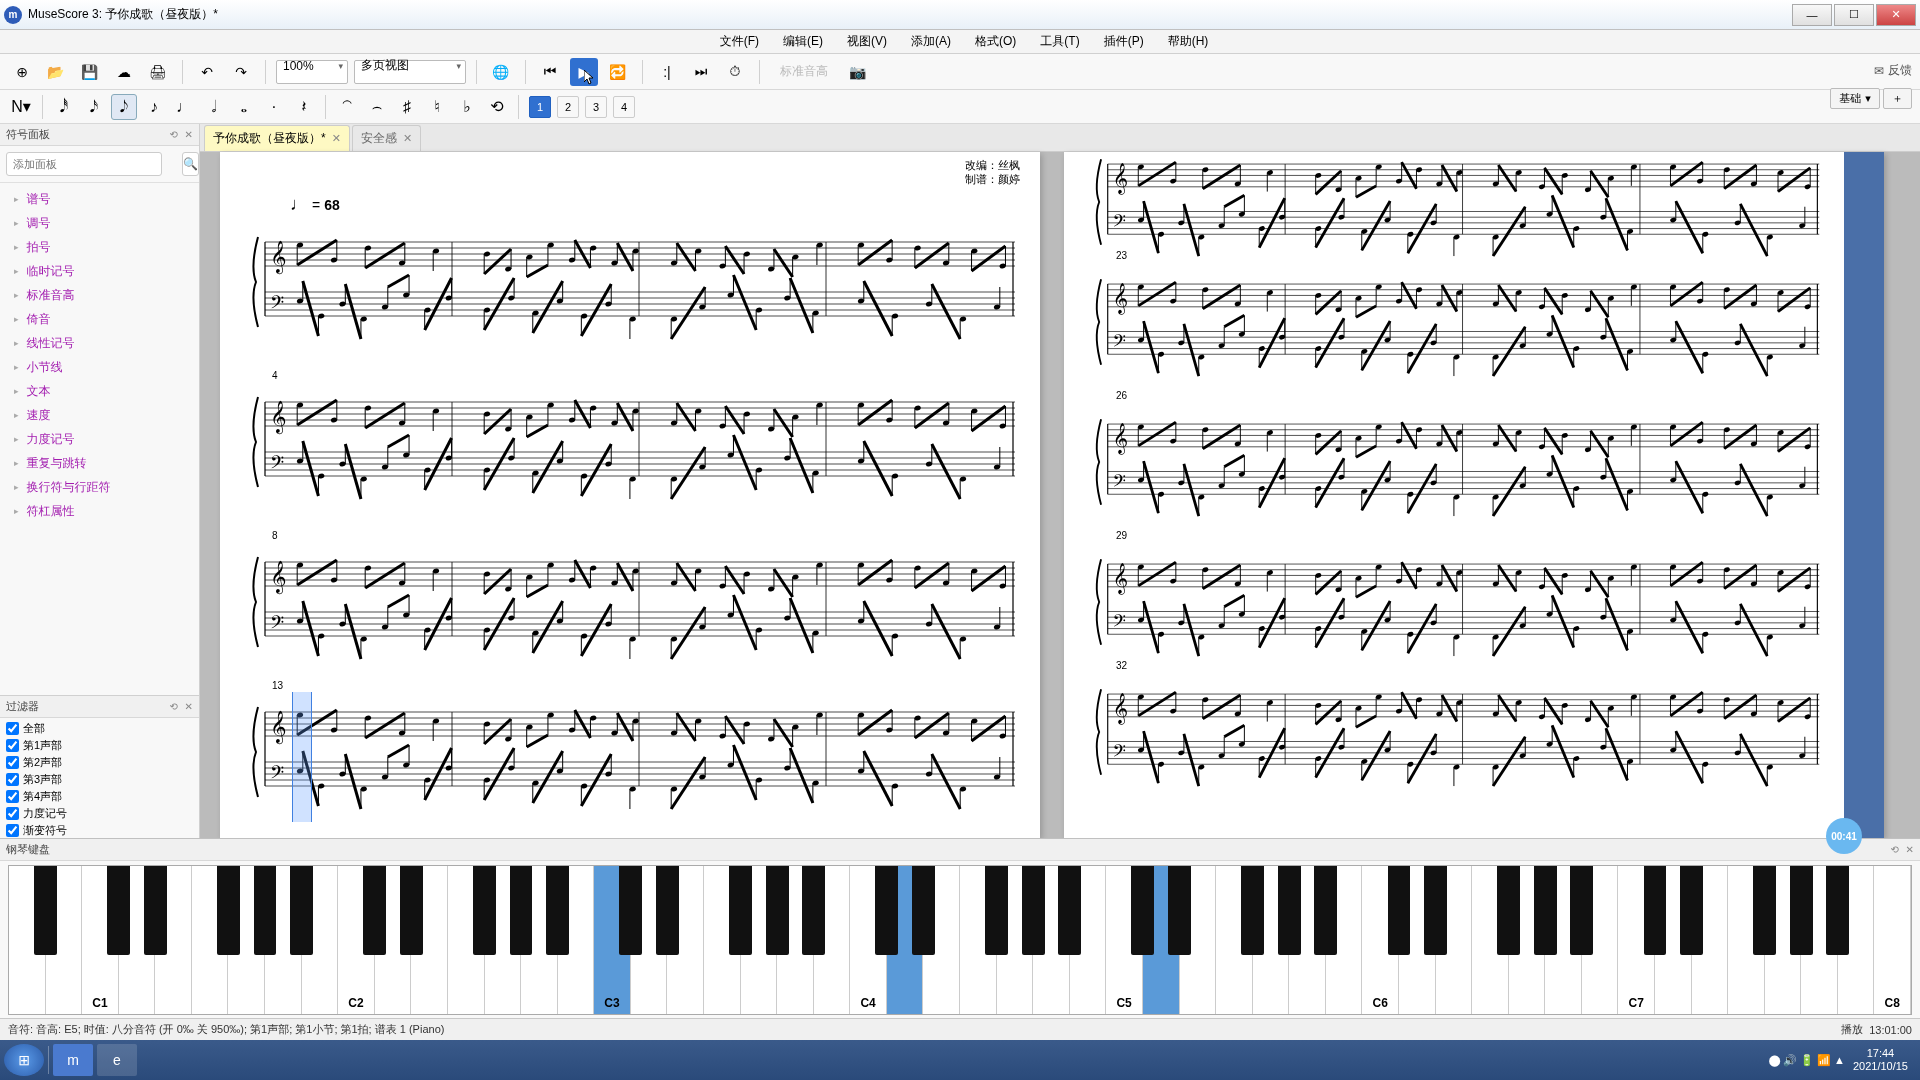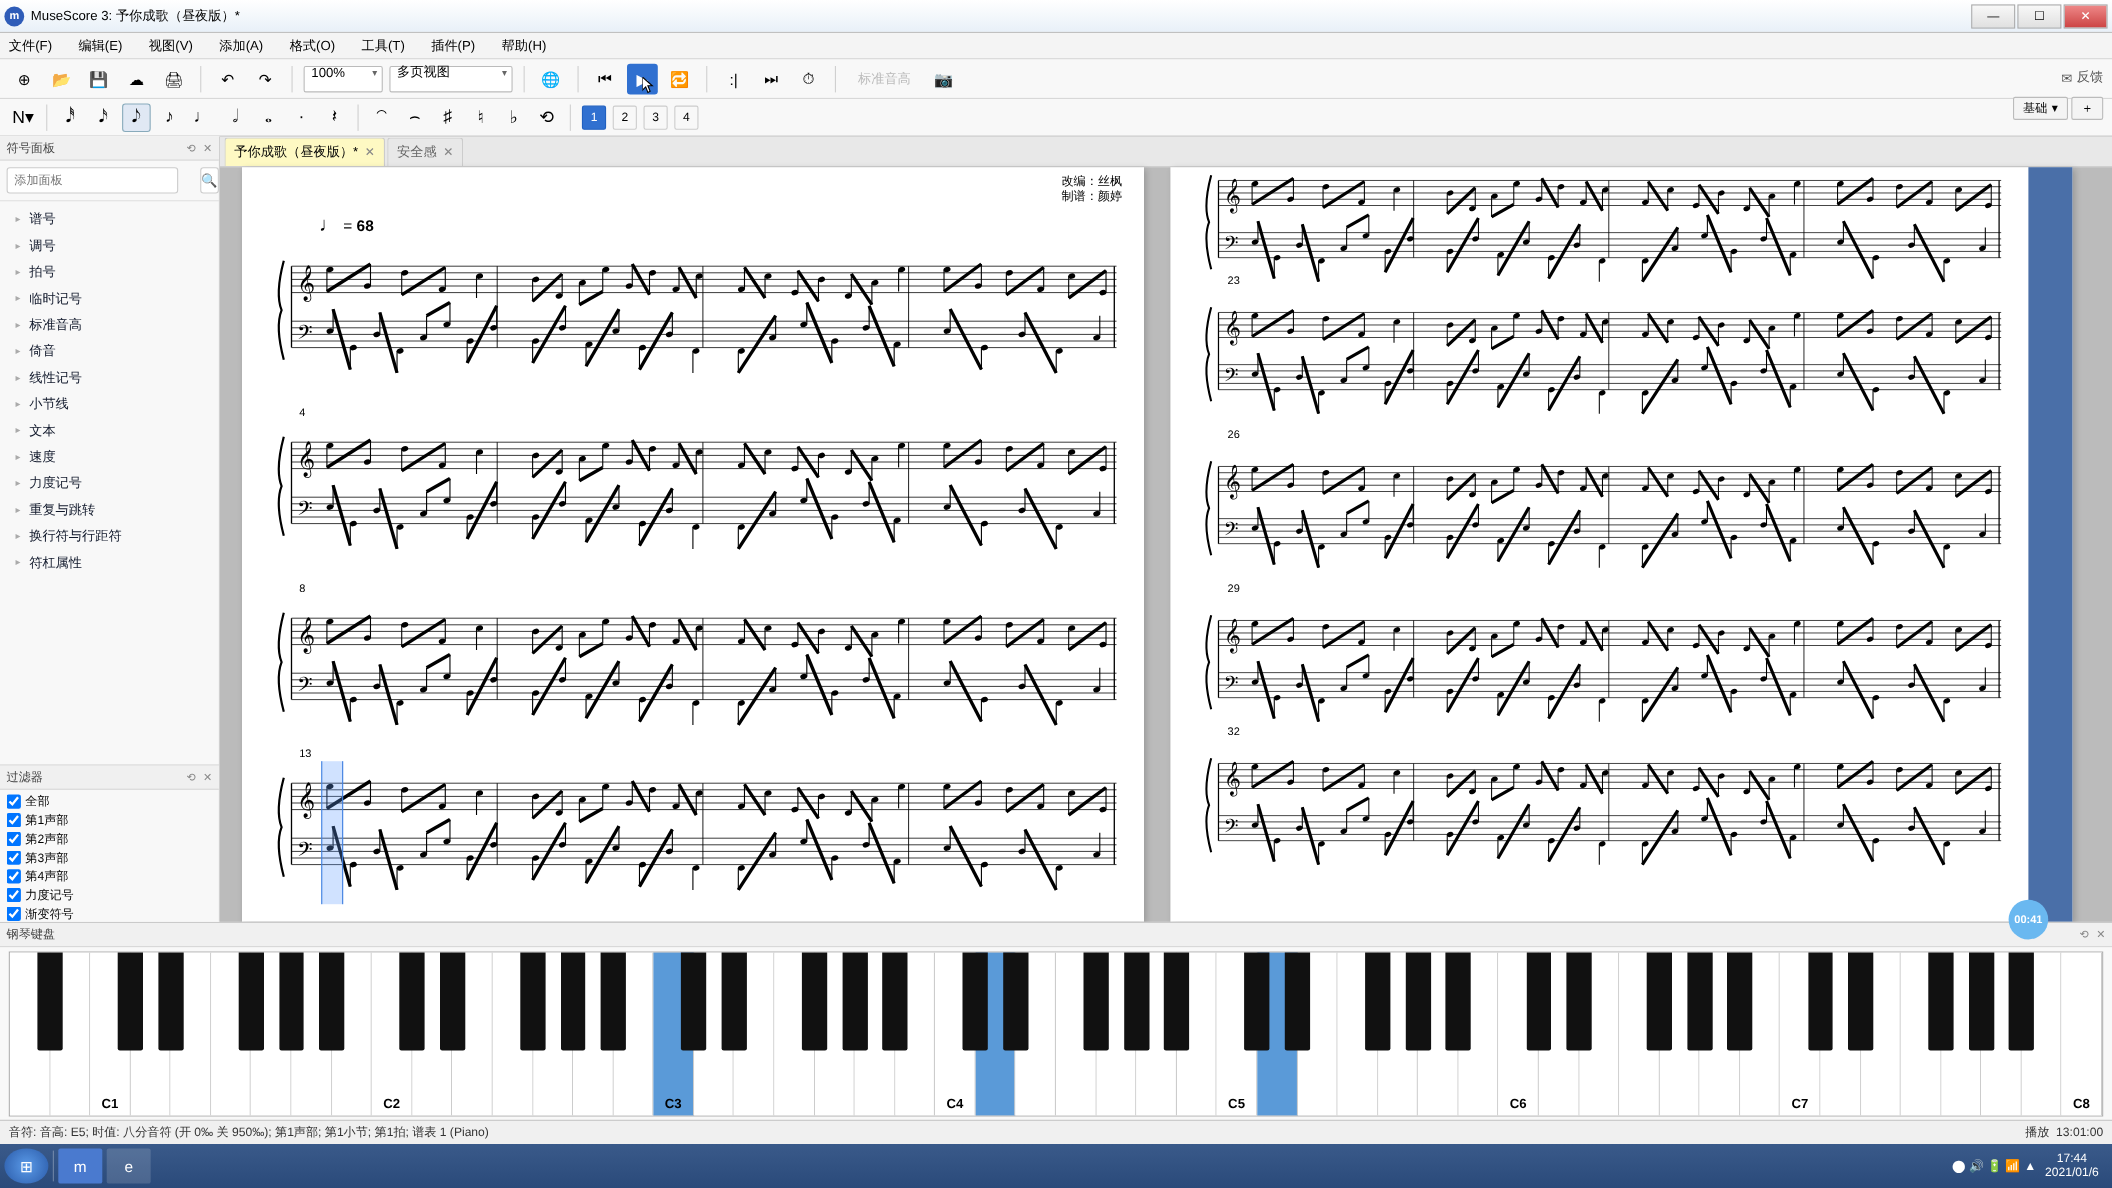--- a/index.html
+++ b/index.html
@@ -3,42 +3,42 @@
 <meta charset="utf-8">
 <style>
 * { margin:0; padding:0; box-sizing:border-box; font-family:"Microsoft YaHei",Arial,sans-serif; }
 body { width:1920px; height:1080px; background:#f0f0f0; overflow:hidden; position:relative; }
 .titlebar { height:30px; background:linear-gradient(#fff,#e8f0f8); border-bottom:1px solid #c0c0c0; display:flex; align-items:center; padding:0 4px; font-size:12px; }
 .titlebar .logo { width:18px; height:18px; background:#2e5cb8; border-radius:50%; margin-right:6px; display:flex; align-items:center; justify-content:center; color:#fff; font-size:10px; font-weight:bold; }
 .titlebar .spacer { flex:1; }
 .winbtns { display:flex; gap:2px; }
 .winbtn { width:40px; height:22px; display:flex; align-items:center; justify-content:center; font-size:11px; border:1px solid #aaa; background:linear-gradient(#f8f8f8,#e0e0e0); }
 .winbtn.close { background:linear-gradient(#e88,#c44); color:#fff; }
-.menubar { height:24px; background:#f4f4f4; border-bottom:1px solid #d0d0d0; display:flex; align-items:center; padding-left:8px; font-size:12px; gap:24px; }
+.menubar { height:24px; background:#f4f4f4; border-bottom:1px solid #d0d0d0; display:flex; align-items:center; padding-left:8px; font-size:12px; gap:24px;justify-content:center; }
 .menubar span { cursor:default; }
 .toolbar1 { height:36px; background:#f8f8f8; border-bottom:1px solid #d8d8d8; display:flex; align-items:center; padding:0 8px; gap:6px; }
 .tbtn { width:28px; height:28px; display:flex; align-items:center; justify-content:center; border-radius:3px; font-size:14px; }
 .tbtn.active { background:#3070d0; color:#fff; }
 .sep { width:1px; height:24px; background:#d0d0d0; margin:0 4px; }
 .combo { height:24px; border:1px solid #bbb; background:#fff; font-size:12px; padding:0 18px 12px 6px; display:flex; align-items:center; position:relative; border-radius:2px; }
 .combo::after { content:"▾"; position:absolute; right:4px; font-size:9px; color:#666; }
 .toolbar2 { height:34px; background:#f8f8f8; border-bottom:1px solid #d8d8d8; display:flex; align-items:center; padding:0 8px; gap:4px; }
 .notebtn { width:26px; height:26px; display:flex; align-items:center; justify-content:center; font-size:16px; border-radius:3px; }
 .notebtn.active { background:#e0e8f4; border:1px solid #8ab; }
 .voicebtn { width:22px; height:22px; display:flex; align-items:center; justify-content:center; font-size:11px; border:1px solid #ccc; border-radius:2px; margin-left:2px; }
 .voicebtn.v1 { background:#3070d0; color:#fff; border-color:#2060c0; }
 .maincontent { display:flex; height:calc(100% - 30px - 24px - 36px - 34px - 180px - 22px - 40px); }
 .leftpanel { width:200px; background:#f8f8f8; border-right:1px solid #d0d0d0; display:flex; flex-direction:column; }
 .panelheader { height:22px; background:#f0f0f0; border-bottom:1px solid #d8d8d8; font-size:11px; display:flex; align-items:center; padding:0 6px; color:#444; position:relative; }
 .panelheader .hctl { position:absolute; right:4px; font-size:10px; color:#888; letter-spacing:2px; }
 .searchrow { padding:6px; display:flex; gap:20px; border-bottom:1px solid #e0e0e0; }
 .searchrow input { flex:1; height:24px; border:1px solid #ccc; border-radius:3px; font-size:11px; padding:0 6px; color:#aaa; }
 .searchrow .sbtn { width:26px; height:24px; border:1px solid #ccc; border-radius:3px; background:#fff; display:flex; align-items:center; justify-content:center; font-size:12px; }
 .catlist { flex:1; overflow:auto; padding:4px 0; }
-.catitem { height:24px; display:flex; align-items:center; padding-left:14px; font-size:12px; color:#0f172a; gap:8px; }
+.catitem { height:24px; display:flex; align-items:center; padding-left:14px; font-size:12px; color:#a21caf; gap:8px; }
 .catitem::before { content:"▸"; font-size:9px; color:#aaa; }
 .filterpanel { border-top:1px solid #d0d0d0; }
 .filterlist { padding:2px 6px; max-height:120px; overflow:auto; }
 .filteritem { height:17px; display:flex; align-items:center; font-size:11px; gap:4px; }
 .filteritem input { margin:0; }
 .scorearea { flex:1; background:#bbb; position:relative; overflow:hidden; }
 .tabstrip { height:28px; background:#e8e8e8; display:flex; align-items:flex-end; padding-left:4px; border-bottom:1px solid #ccc; }
 .tab { height:26px; background:#fef9c3; border:1px solid #ccc; border-bottom:none; border-radius:3px 3px 0 0; padding:0 8px; display:flex; align-items:center; font-size:12px; gap:6px; margin-right:2px; }
 .tab.inactive { background:#e8e8e8; color:#666; }
 .tab .x { color:#888; font-size:11px; }
@@ -1707,21 +1707,21 @@
   <span>13:01:00</span>
 </div>
 
 <div class="taskbar">
   <div class="startbtn">⊞</div>
   <div style="width:1px;height:28px;background:rgba(255,255,255,.3)"></div>
   <div class="taskicon" style="background:#4a7acf">m</div>
   <div class="taskicon">e</div>
   <div class="tray">
     <span>⬤ 🔊 🔋 📶 ▲</span>
-    <div class="clock"><span>17:44</span><br><span>2021/01/6</span></div>
+    <div class="clock"><span>17:44</span><br><span>2021/10/15</span></div>
   </div>
 </div>
 
 <div class="badge">00:41</div>
 
 <div class="cursor" style="left:584px;top:70px">
 <svg viewBox="0 0 12 16">
       <path d="M0 0 L0 12 L3 9 L5 14 L7 13 L5 8 L9 8 Z" fill="#fff" stroke="#000" stroke-width="1"></path>
     </svg>
 </div>

